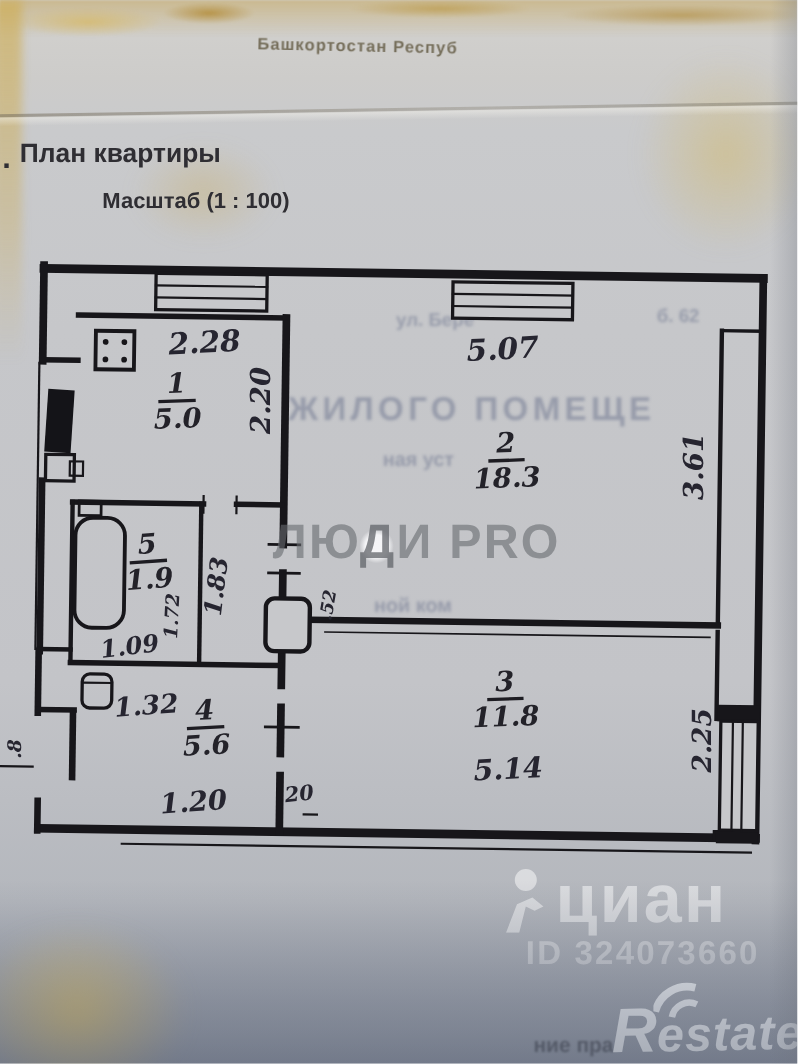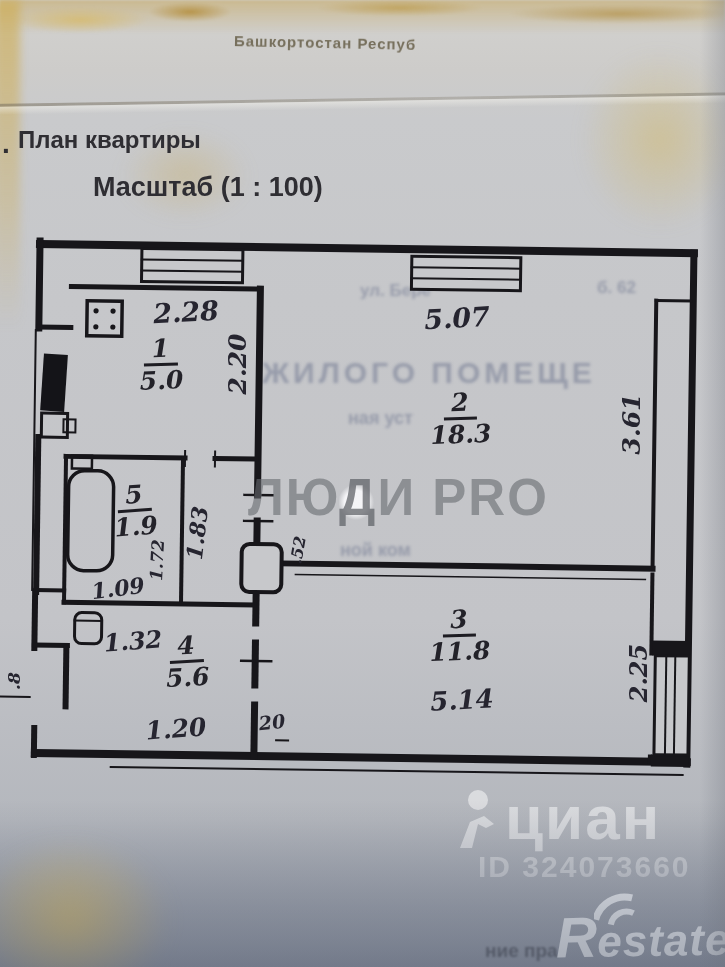--- a/index.html
+++ b/index.html
@@ -32,21 +32,21 @@
   .bleed{color:rgba(96,104,132,.45);font-weight:bold;white-space:nowrap;filter:blur(1.6px);}
   .bleed-top{left:234px;top:34px;font-size:15px;letter-spacing:1px;color:rgba(96,88,64,.8);filter:blur(.7px);transform:rotate(1.2deg);font-weight:bold;}
   
   .title{color:#2f2e33;font-weight:bold;white-space:nowrap;}
   
   .dim{font-family:"DejaVu Serif",serif;font-style:italic;font-weight:700;color:#262530;white-space:nowrap;transform-origin:center;}
   .room{font-family:"DejaVu Serif",serif;font-style:italic;font-weight:700;color:#232229;text-align:center;min-width:44px;}
   .room .num{display:inline-block;font-size:25px;line-height:26px;padding:0 8px 1px 8px;border-bottom:3px solid #1d1c22;}
   .room .area{font-size:25px;line-height:30px;padding-top:2px;}
   
-  .lyudi{font-size:51px;font-weight:bold;letter-spacing:2px;color:rgba(104,106,111,.6);white-space:nowrap;}
+  .lyudi{font-size:44px;font-weight:bold;letter-spacing:2px;color:rgba(104,106,111,.6);white-space:nowrap;}
   .lyudi .d{position:relative;color:rgba(98,100,106,.75);background:radial-gradient(circle at 45% 58%,rgba(250,250,252,.9) 0 30%,rgba(250,250,252,0) 46%);}
   .cian-name{font-size:62px;font-weight:bold;color:rgba(255,255,255,.5);letter-spacing:2px;}
   .cian-id{font-size:30px;font-weight:bold;color:rgba(255,255,255,.38);letter-spacing:2px;}
   .restate{font-style:italic;font-weight:bold;color:#eef1f5;white-space:nowrap;}
   .restate .r{font-size:57px;}
   .restate .rest{font-size:44px;letter-spacing:1px;}
   .bleed-bottom{color:rgba(35,37,45,.55);font-weight:bold;filter:blur(1px);font-size:19px;}
 </style>
 </head>
 <body>
@@ -62,21 +62,21 @@
 
   <div class="abs bleed-top">Башкортостан Респуб</div>
   <div class="abs bleed" style="left:262px;top:356px;font-size:30px;letter-spacing:4px;">ЖИЛОГО ПОМЕЩЕ</div>
   <div class="abs bleed" style="left:360px;top:281px;font-size:17px;">ул. Бере</div>
   <div class="abs bleed" style="left:597px;top:278px;font-size:17px;">б. 62</div>
   <div class="abs bleed" style="left:348px;top:408px;font-size:18px;">ная уст</div>
   <div class="abs bleed" style="left:340px;top:540px;font-size:18px;">ной ком</div>
 
   <div class="abs title" style="left:2px;top:128px;font-size:28px;">.</div>
   <div class="abs title" style="left:18px;top:126px;font-size:24px;">План квартиры</div>
-  <div class="abs title" style="left:93px;top:172px;font-size:27px;text-align:center;">Масштаб (1 : 100)</div>
+  <div class="abs title" style="left:93px;top:172px;font-size:20px;text-align:center;">Масштаб (1 : 100)</div>
 
   <svg class="abs" width="725" height="967" style="left:0;top:0">
     <g transform="rotate(0.8 40 244)" stroke="#17161a" fill="none" stroke-linecap="square">
 
       <g>
         <path d="M40 244 H694" stroke-width="8"></path>
         <path d="M694 244 V755" stroke-width="7"></path>
         <path d="M42 753 H694" stroke-width="8"></path>
         <path d="M118 766 H690" stroke-width="2"></path>
         <path d="M40 241 V328" stroke-width="7"></path>

